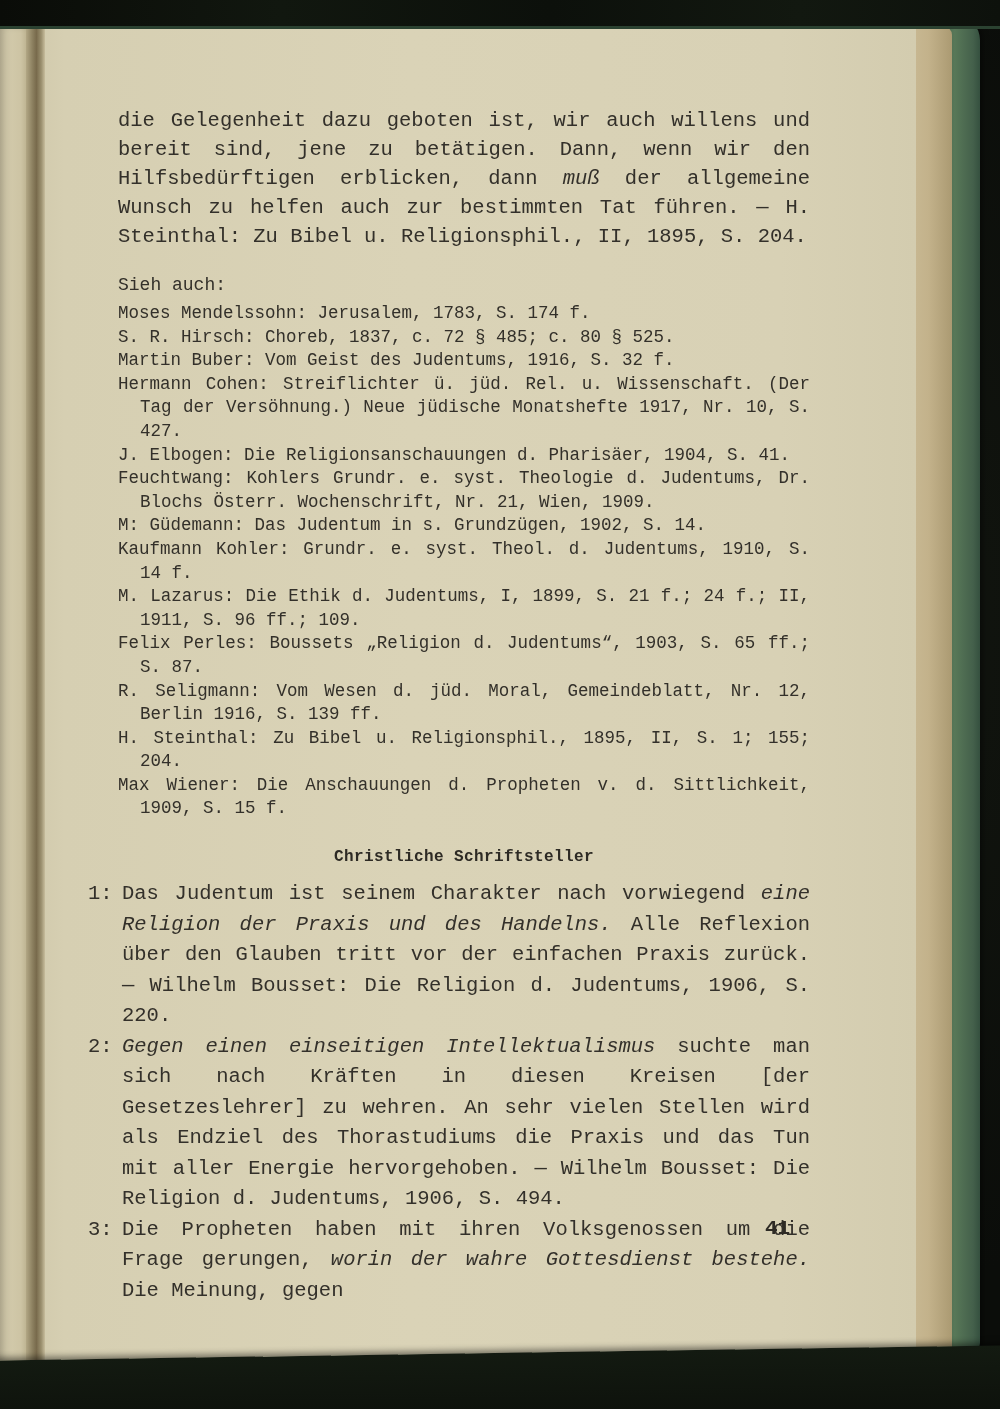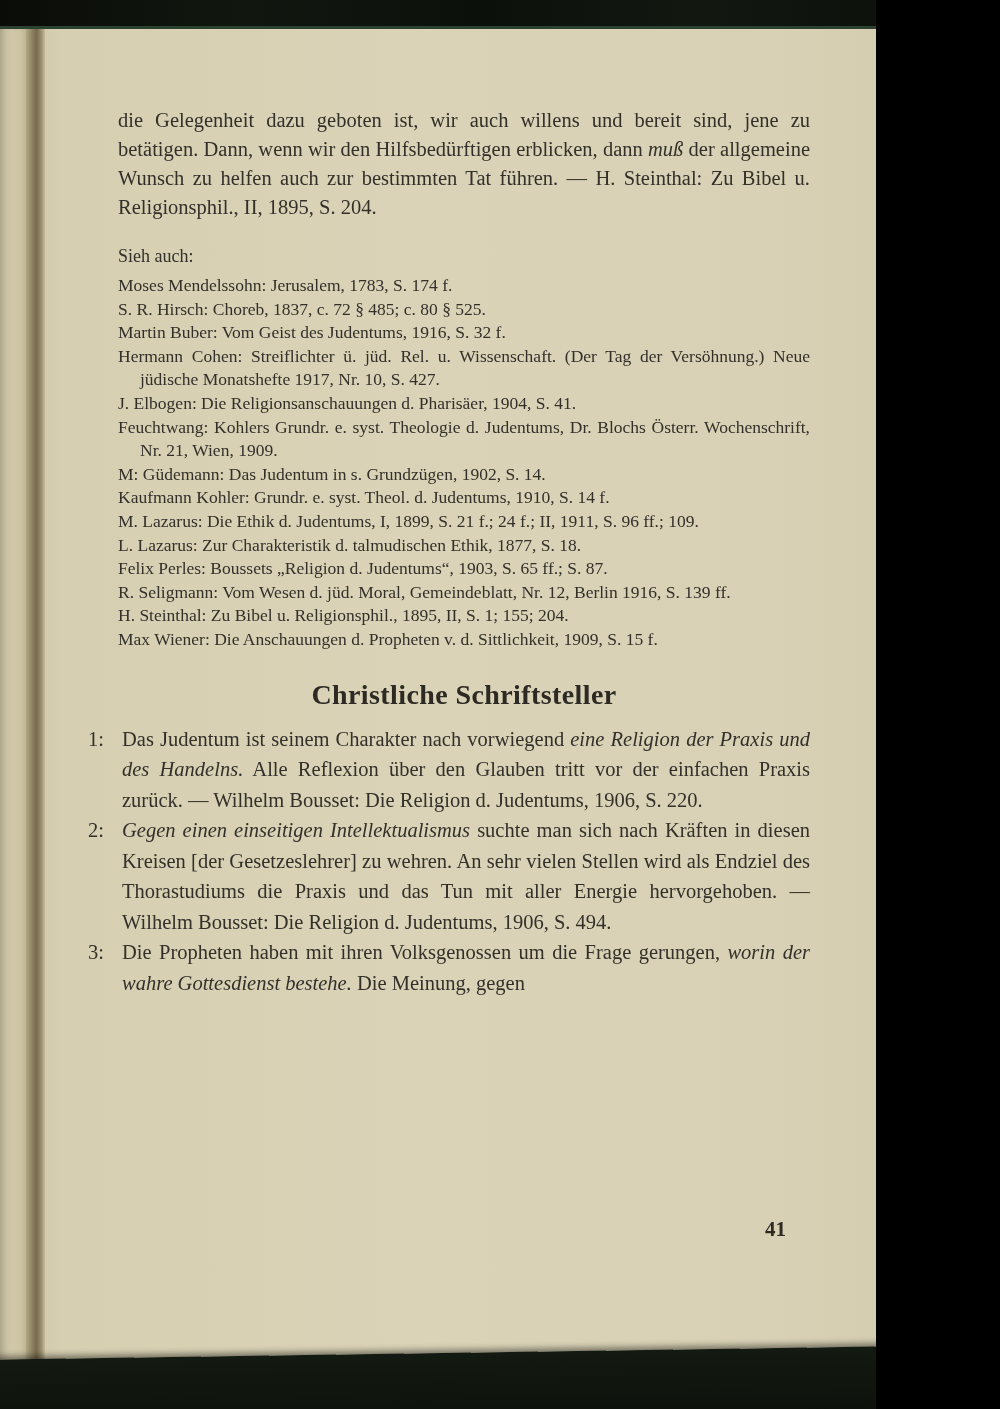--- a/index.html
+++ b/index.html
@@ -1,19 +1,19 @@
 <!DOCTYPE html>
 <html><head>
 <meta charset="utf-8">
 <style>
   html, body { margin:0; padding:0; background:#000; }
   .scene {
-    position:relative; width:876px; height:1409px; overflow:hidden;
+    position:relative; width:1000px; height:1409px; overflow:hidden;
     background: radial-gradient(ellipse at 70% 45%, #141811 0%, #0b0d0a 65%);
-    font-family:Liberation Serif, serif;
+    font-family:Liberation Mono, monospace;
   }
   
   .cover-right {
     position:absolute; top:16px; bottom:56px; right:20px; width:46px;
     background: linear-gradient(90deg, #3c5745 0%, #587858 45%, #44604b 85%, #35503f 100%);
     border-radius:5px 24px 10px 5px;
     box-shadow: 0 0 6px 2px rgba(0,0,0,0.5);
   }
   
   .page-stack {
@@ -50,21 +50,21 @@
     background: linear-gradient(180deg, #131a11 0%, #0c0f0a 55%, #0a0c09 100%);
     transform: rotate(-0.85deg);
     box-shadow: 0 -3px 6px rgba(0,0,0,0.45);
   }
   
   .content { position:absolute; left:118px; top:77px; width:692px; color:#33302a; }
   .intro   { margin:0; font-size:20.5px; line-height:29px; text-align:justify; }
   .see-also{ margin-top:24px; font-size:18px; }
   .biblio  { margin-top:7px; font-size:17.5px; line-height:23.6px; }
   .biblio-entry { padding-left:22px; text-indent:-22px; text-align:justify; }
-  .heading { margin:27px 0 0 0; text-align:center; font-size:28px; font-weight:bold; letter-spacing:0.4px; color:#2d2a24; }
+  .heading { margin:27px 0 0 0; text-align:center; font-size:16px; font-weight:bold; letter-spacing:0.4px; color:#2d2a24; }
   .numlist { margin-top:13px; }
   .num-item  { display:flex; font-size:20.5px; line-height:30.5px; margin-left:-30px; }
   .num-label { flex:none; width:34px; }
   .num-text  { flex:1; text-align:justify; }
   .pagenum {
     position:absolute; left:765px; top:1188px;
     font-size:21px; font-weight:bold; color:#2e2b25;
   }
 </style>
 </head>
@@ -86,21 +86,20 @@
       <div class="biblio">
           <div class="biblio-entry">Moses Mendelssohn: Jerusalem, 1783, S. 174 f.</div>
           <div class="biblio-entry">S. R. Hirsch: Choreb, 1837, c. 72 § 485; c. 80 § 525.</div>
           <div class="biblio-entry">Martin Buber: Vom Geist des Judentums, 1916, S. 32 f.</div>
           <div class="biblio-entry">Hermann Cohen: Streiflichter ü. jüd. Rel. u. Wissenschaft.  (Der Tag der Versöhnung.)  Neue jüdische Monatshefte 1917, Nr. 10, S. 427.</div>
           <div class="biblio-entry">J. Elbogen: Die Religionsanschauungen d. Pharisäer, 1904, S. 41.</div>
           <div class="biblio-entry">Feuchtwang: Kohlers Grundr. e. syst. Theologie d. Judentums, Dr. Blochs Österr. Wochenschrift, Nr. 21, Wien, 1909.</div>
           <div class="biblio-entry">M: Güdemann: Das Judentum in s. Grundzügen, 1902, S. 14.</div>
           <div class="biblio-entry">Kaufmann Kohler: Grundr. e. syst. Theol. d. Judentums, 1910, S. 14 f.</div>
           <div class="biblio-entry">M. Lazarus: Die Ethik d. Judentums, I, 1899, S. 21 f.; 24 f.; II, 1911, S. 96 ff.; 109.</div>
-          <div class="biblio-entry">L. Lazarus: Zur Charakteristik d. talmudischen Ethik, 1877, S. 18.</div>
           <div class="biblio-entry">Felix Perles: Boussets „Religion d. Judentums“, 1903, S. 65 ff.; S. 87.</div>
           <div class="biblio-entry">R. Seligmann:  Vom Wesen d. jüd. Moral, Gemeindeblatt, Nr. 12, Berlin 1916, S. 139 ff.</div>
           <div class="biblio-entry">H. Steinthal: Zu Bibel u. Religionsphil., 1895, II, S. 1; 155; 204.</div>
           <div class="biblio-entry">Max Wiener: Die Anschauungen d. Propheten v. d. Sittlichkeit, 1909, S. 15 f.</div>
         </div>
 
       <h2 class="heading">Christliche Schriftsteller</h2>
 
       <div class="numlist">
           <div class="num-item">

